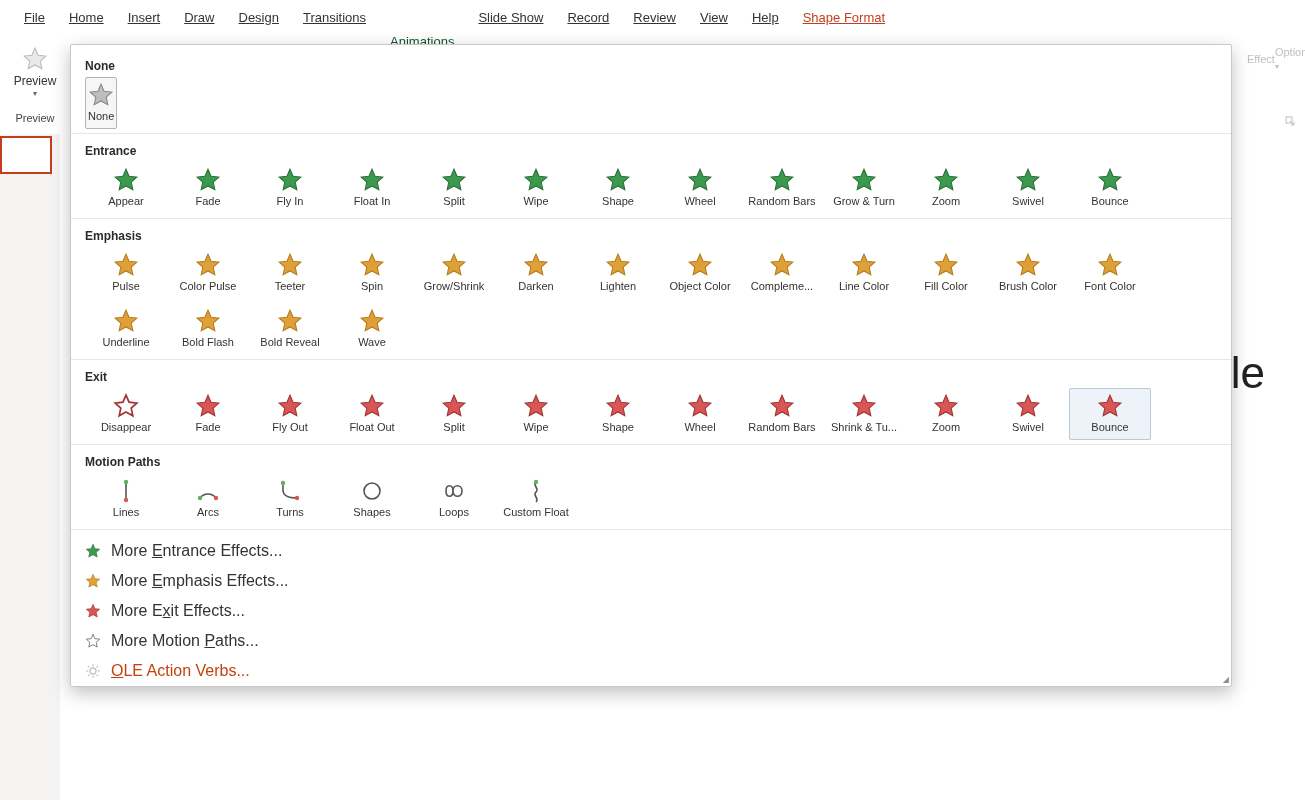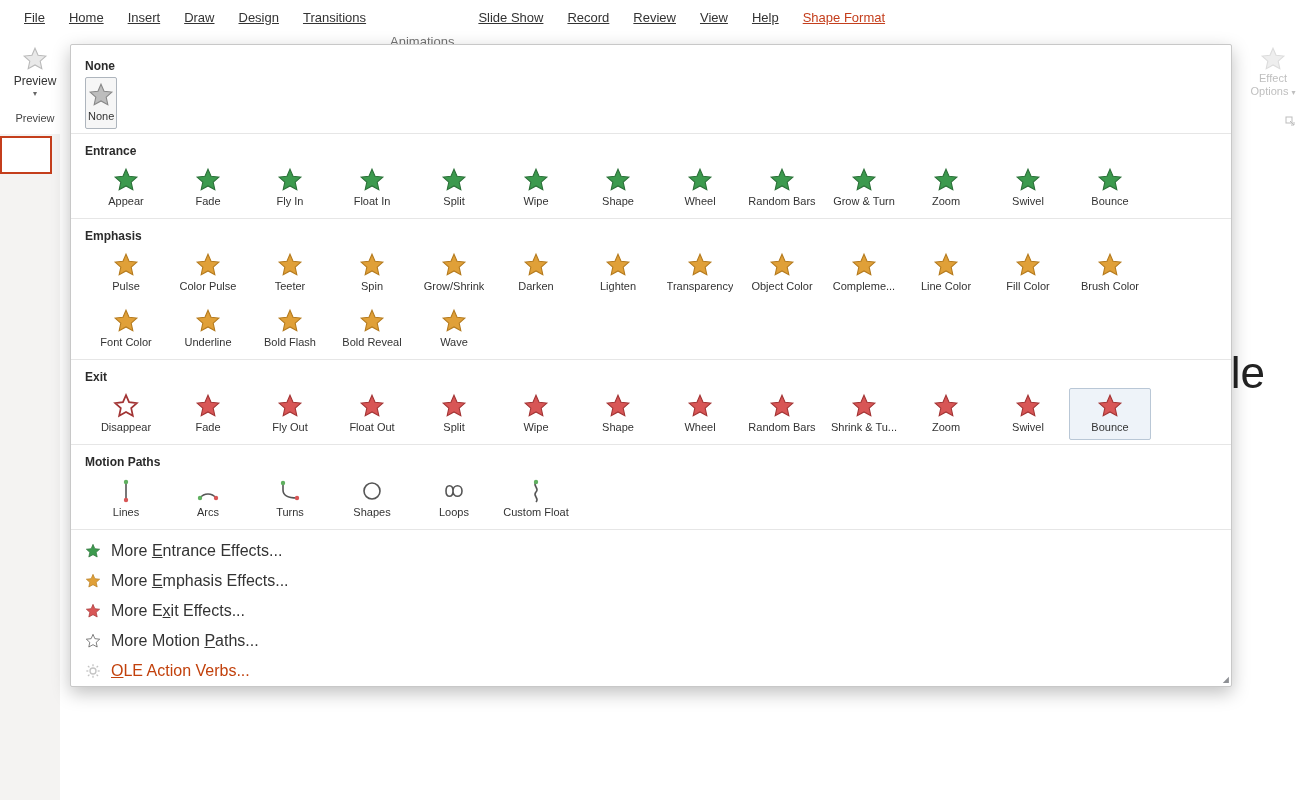--- a/index.html
+++ b/index.html
@@ -1,21 +1,21 @@
 <!DOCTYPE html>
 <html><head>
 <meta charset="utf-8">
 <style>
   * { box-sizing: border-box; font-family: "Segoe UI", Arial, sans-serif; }
   body { margin: 0; background: #fff; width: 1305px; height: 800px; overflow: hidden; font-size: 12px; color: #333; position: relative; }
 
   
   .tabs-row { height: 36px; display: flex; align-items: center; padding-left: 12px; gap: 0; background: #fff; }
   .tab { padding: 8px 12px 6px 12px; font-size: 13px; color: #333; cursor: pointer; border-bottom: 3px solid transparent; text-decoration: underline; }
-  .tab.active { color: #737373; border-bottom: 3px solid #c43e1c; margin-top: 47px; }
+  .tab.active { color: #14532d; border-bottom: 3px solid #c43e1c; margin-top: 47px; }
   .tab.shape-format { color: #c43e1c; }
 
   
   .ribbon-row { display: flex; align-items: flex-start; padding: 4px 0 0 4px; }
   .preview-block { width: 62px; display: flex; flex-direction: column; align-items: center; padding-top: 6px; }
   .preview-big { display: flex; flex-direction: column; align-items: center; gap: 2px; cursor: pointer; }
   .preview-big .caret { font-size: 8px; color: #666; line-height: 1; }
   .preview-small { margin-top: 14px; font-size: 11px; color: #444; }
 
   
@@ -51,21 +51,21 @@
   
   .bottom-menu { margin-top: 0px; }
   .menu-item { display:flex; align-items:center; gap:10px; padding:6px 14px; cursor:pointer; font-size:16px; }
   .menu-item.disabled { color:#c2410c; cursor:default; }
   .menu-item .u { text-decoration: underline; }
   .menu-item svg { width:16px; height:16px; flex:0 0 16px; }
 
   .resize-grip { position:absolute; right:2px; bottom:2px; font-size:8px; color:#8e9095; }
 
   
-  .effect-opts { position:absolute; right:6px; top:46px; width:52px; display:flex; flex-direction:column; align-items:center; color:#bfbfbf; font-size:11px; line-height:1.2; }
+  .effect-opts { position:absolute; right:6px; top:46px; width:52px; display:flex; flex-direction:row; align-items:center; color:#bfbfbf; font-size:11px; line-height:1.2; }
   .effect-opts .caret { font-size:8px; }
   .dlg-launcher { position:absolute; right:10px; top:116px; width:10px; height:10px; }
 
   
   .thumb-panel { position:absolute; left:0; top:134px; width:60px; height:666px; background:#f4f3f2; }
   .thumb-slide { position:absolute; left:0; top:136px; width:52px; height:38px; background:#fff; border:2px solid #c43e1c; }
 
   .slide-area { position:absolute; left:358px; top:160px; width:946px; height:640px; background:#fff;}
 
   .big-le { position:absolute; right:40px; top:348px; font-size:44px; color:#222; }
@@ -252,26 +252,20 @@
           <svg viewBox="0 0 24 24" class="star">
             <polygon points="12,2 14.8,8.5 22,9.3 16.8,14 18.3,21 12,17.5 5.7,21 7.2,14 2,9.3 9.2,8.5" fill="#e0a038" stroke="#b47a1e" stroke-width="1"></polygon>
           </svg>
           <div class="label">Darken</div>
         </div>
         <div class="item">
           <svg viewBox="0 0 24 24" class="star">
             <polygon points="12,2 14.8,8.5 22,9.3 16.8,14 18.3,21 12,17.5 5.7,21 7.2,14 2,9.3 9.2,8.5" fill="#e0a038" stroke="#b47a1e" stroke-width="1"></polygon>
           </svg>
           <div class="label">Lighten</div>
-        </div>
-        <div class="item">
-          <svg viewBox="0 0 24 24" class="star">
-            <polygon points="12,2 14.8,8.5 22,9.3 16.8,14 18.3,21 12,17.5 5.7,21 7.2,14 2,9.3 9.2,8.5" fill="#e0a038" stroke="#b47a1e" stroke-width="1"></polygon>
-          </svg>
-          <div class="label">Transparency</div>
         </div>
         <div class="item">
           <svg viewBox="0 0 24 24" class="star">
             <polygon points="12,2 14.8,8.5 22,9.3 16.8,14 18.3,21 12,17.5 5.7,21 7.2,14 2,9.3 9.2,8.5" fill="#e0a038" stroke="#b47a1e" stroke-width="1"></polygon>
           </svg>
           <div class="label">Object Color</div>
         </div>
         <div class="item">
           <svg viewBox="0 0 24 24" class="star">
             <polygon points="12,2 14.8,8.5 22,9.3 16.8,14 18.3,21 12,17.5 5.7,21 7.2,14 2,9.3 9.2,8.5" fill="#e0a038" stroke="#b47a1e" stroke-width="1"></polygon>

